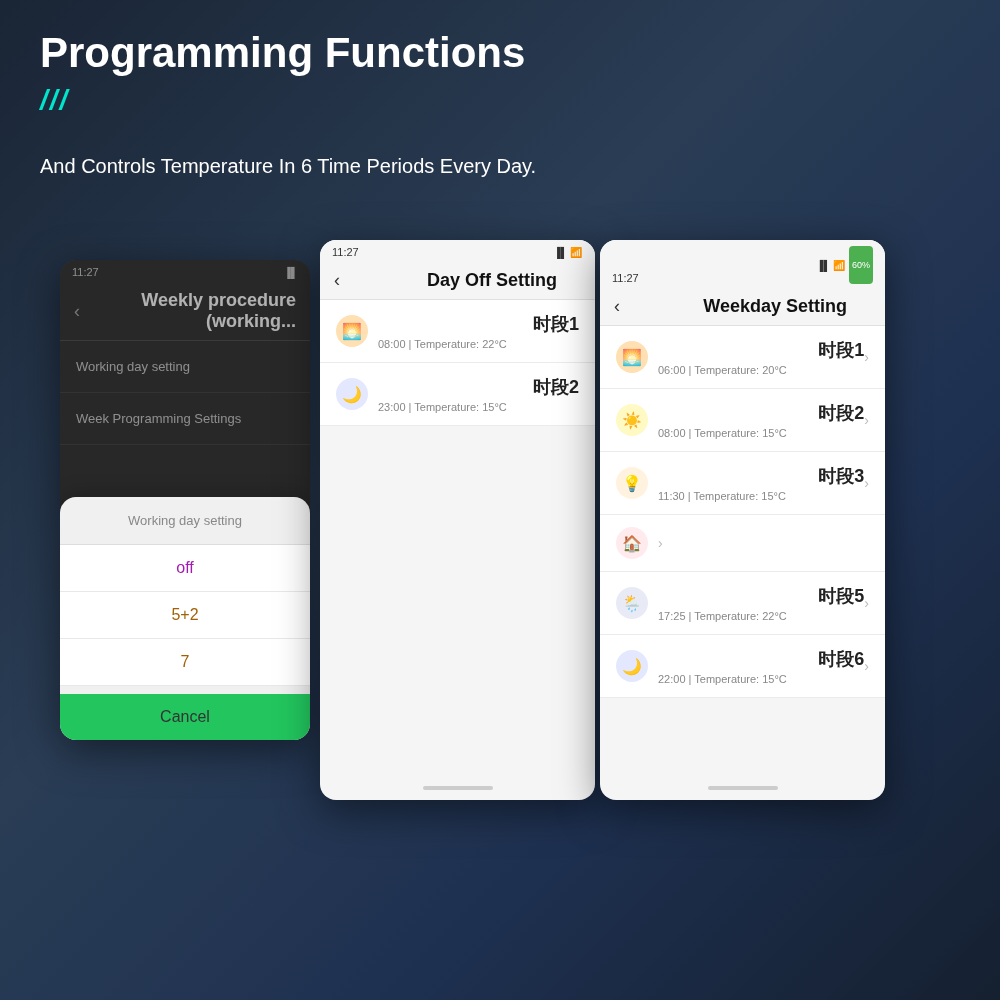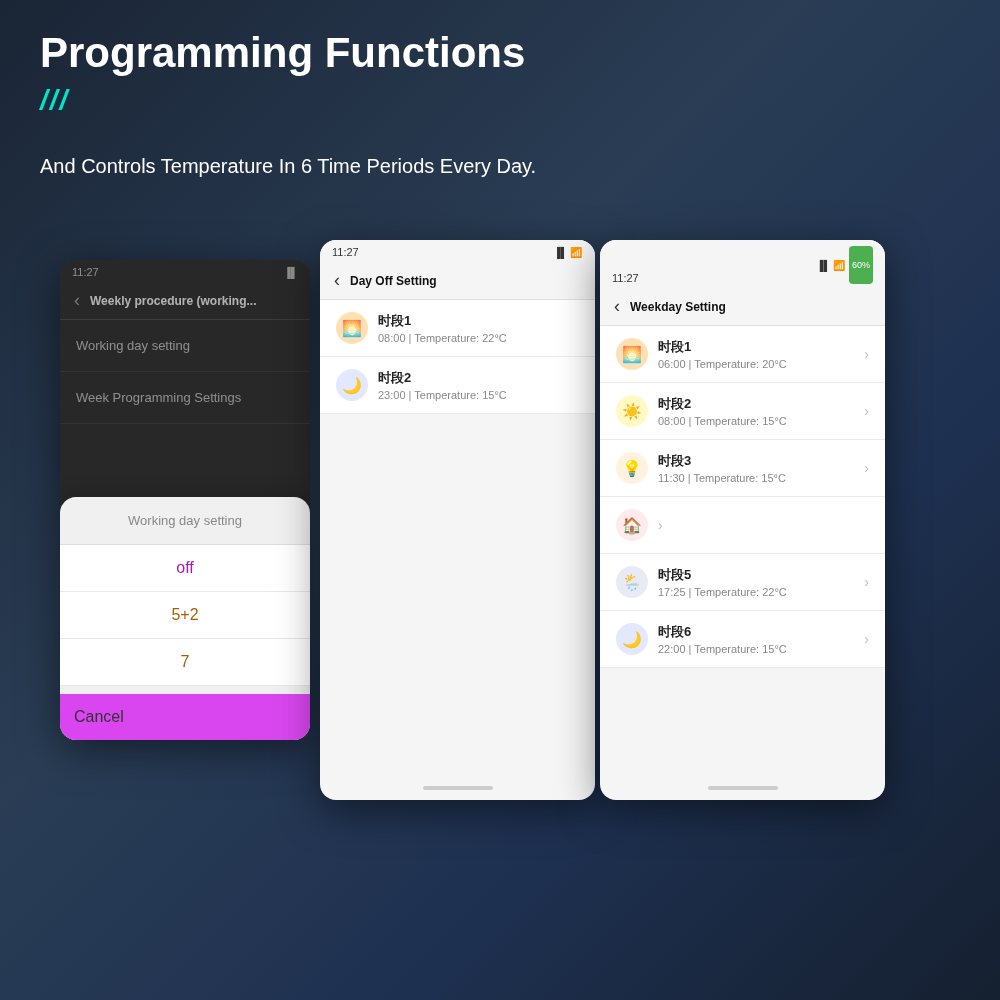--- a/index.html
+++ b/index.html
@@ -155,25 +155,25 @@
       font-size: 18px;
       color: #333;
       margin-right: 10px;
       cursor: pointer;
     }
 
     .back-arrow.light-text { color: #333; }
     .back-arrow.dark-text { color: #aaa; }
 
     .nav-title {
-      font-size: 12px;
+      font-size: 18px;
       font-weight: 600;
       color: #111;
       flex: 1;
-      text-align: left;
+      text-align: right;
     }
 
     .nav-title.dark { color: #fff; }
 
     
     .menu-item {
       padding: 18px 16px;
       font-size: 13px;
       color: #ccc;
       border-bottom: 1px solid #4a4a4a;
@@ -198,24 +198,25 @@
       justify-content: center;
       font-size: 16px;
       flex-shrink: 0;
     }
 
     .list-item-text {
       flex: 1;
     }
 
     .list-item-title {
-      font-size: 13px;
+      font-size: 18px;
       font-weight: 600;
       color: #222;
       margin-bottom: 2px;
+      text-align: right;
     }
 
     .list-item-subtitle {
       font-size: 11px;
       color: #888;
     }
 
     .chevron {
       color: #bbb;
       font-size: 14px;
@@ -249,25 +250,25 @@
       border-bottom: 1px solid #e8e8e8;
       background: #fff;
     }
 
     .sheet-option.active {
       color: #a21caf;
       font-weight: 500;
     }
 
     .sheet-cancel {
-      text-align: left;
+      text-align: center;
       padding: 14px;
       font-size: 16px;
       color: #333;
-      background: #d946ef;
+      background: #22c55e;
       margin-top: 8px;
     }
 
     
     .sheet-overlay {
       position: absolute;
       top: 0;
       left: 0;
       right: 0;
       bottom: 0;

